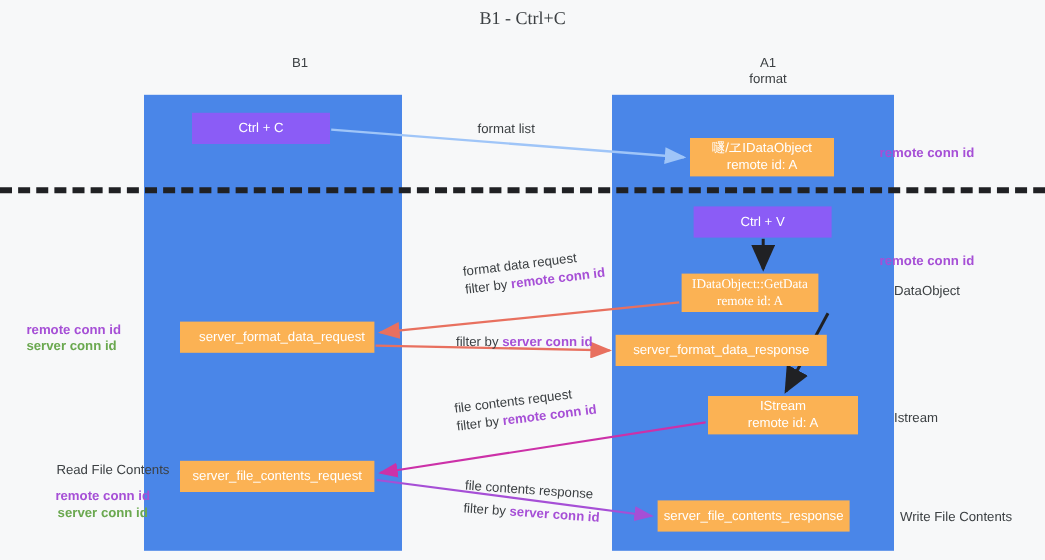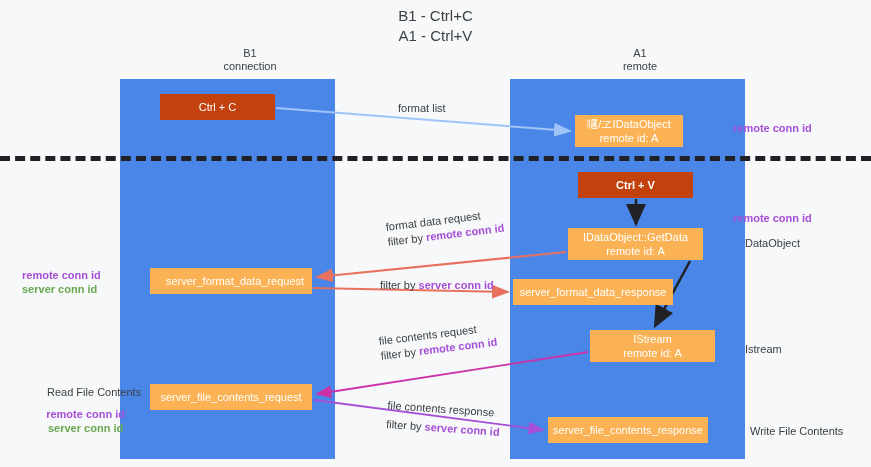--- a/index.html
+++ b/index.html
@@ -9,21 +9,21 @@
     font-family:"Liberation Sans", sans-serif;
     overflow:hidden;
     position:relative;
   }
   #stage{position:absolute;left:0;top:0;width:871px;height:467px;}
   .abs{position:absolute;}
 
   
   #title{
     left:0;top:6px;width:871px;text-align:center;
-    font-size:15px;color:#3c4043;line-height:20px;
+    font-size:15px;color:#3c4043;line-height:20px;font-family:Liberation Serif, serif;
   }
 
   
   .col-head{
     font-size:11px;color:#3c4043;text-align:center;line-height:13px;
   }
   #head-b1{left:150px;top:47px;width:200px;}
   #head-a1{left:540px;top:47px;width:200px;}
 
   
@@ -38,30 +38,30 @@
   }
 
   
   .node{
     box-sizing:border-box;
     display:flex;flex-direction:column;
     align-items:center;justify-content:center;
     color:#ffffff;font-size:11px;line-height:14px;
     text-align:center;padding:2px 4px;
   }
-  .green{background:#c2410c;}
+  .green{background:#8b5cf6;}
   .orange{background:#fbb254;}
   .node .l2{font-size:11px;}
 
   #n-ctrlc{left:160px;top:94px;width:115px;height:26px;}
-  #n-dataobject{left:575px;top:115px;width:108px;height:32px;}
-  #n-ctrlv{left:578px;top:172px;width:115px;height:26px;font-weight:bold;}
-  #n-getdata{left:568px;top:228px;width:135px;height:32px;}
+  #n-dataobject{left:575px;top:115px;width:120px;height:32px;}
+  #n-ctrlv{left:578px;top:172px;width:115px;height:26px;}
+  #n-getdata{left:568px;top:228px;width:114px;height:32px;font-family:Liberation Serif, serif;}
   #n-fmt-req{left:150px;top:268px;width:162px;height:26px;padding-left:12px;}
-  #n-fmt-resp{left:513px;top:279px;width:160px;height:26px;}
+  #n-fmt-resp{left:513px;top:279px;width:176px;height:26px;}
   #n-istream{left:590px;top:330px;width:125px;height:32px;}
   #n-file-req{left:150px;top:384px;width:162px;height:26px;}
   #n-file-resp{left:548px;top:417px;width:160px;height:26px;}
 
   
   .side{font-size:11px;line-height:14px;color:#3c4043;}
   .purple{color:#a64fd6;font-weight:bold;}
   .green-t{color:#6aa84f;font-weight:bold;}
   .plain{color:#3c4043;margin-left:17px;}
 
@@ -90,30 +90,28 @@
 </head>
 <body>
 
 <div id="stage">
 
   <div class="abs lane" id="lane-b1"></div>
   <div class="abs lane" id="lane-a1"></div>
 
   <div class="abs" id="title">
     <div>B1 - Ctrl+C</div>
-    <div>A1 - Ctrl+V</div>
   </div>
 
   <div class="abs col-head" id="head-b1">
     <div>B1</div>
-    <div>connection</div>
   </div>
   <div class="abs col-head" id="head-a1">
     <div>A1</div>
-    <div>remote</div>
+    <div>format</div>
   </div>
 
   <svg id="wires">
     <defs>
       <marker id="ah-blue" markerWidth="9" markerHeight="7" refX="8" refY="3.5" orient="auto">
         <polygon points="0,0 9,3.5 0,7" fill="#9fc5f8"></polygon>
       </marker>
       <marker id="ah-red" markerWidth="9" markerHeight="7" refX="8" refY="3.5" orient="auto">
         <polygon points="0,0 9,3.5 0,7" fill="#e8705f"></polygon>
       </marker>

